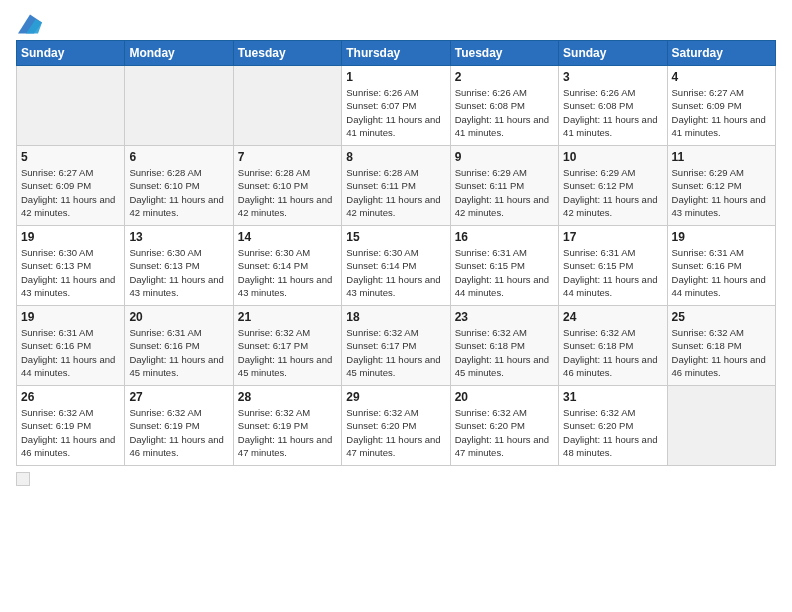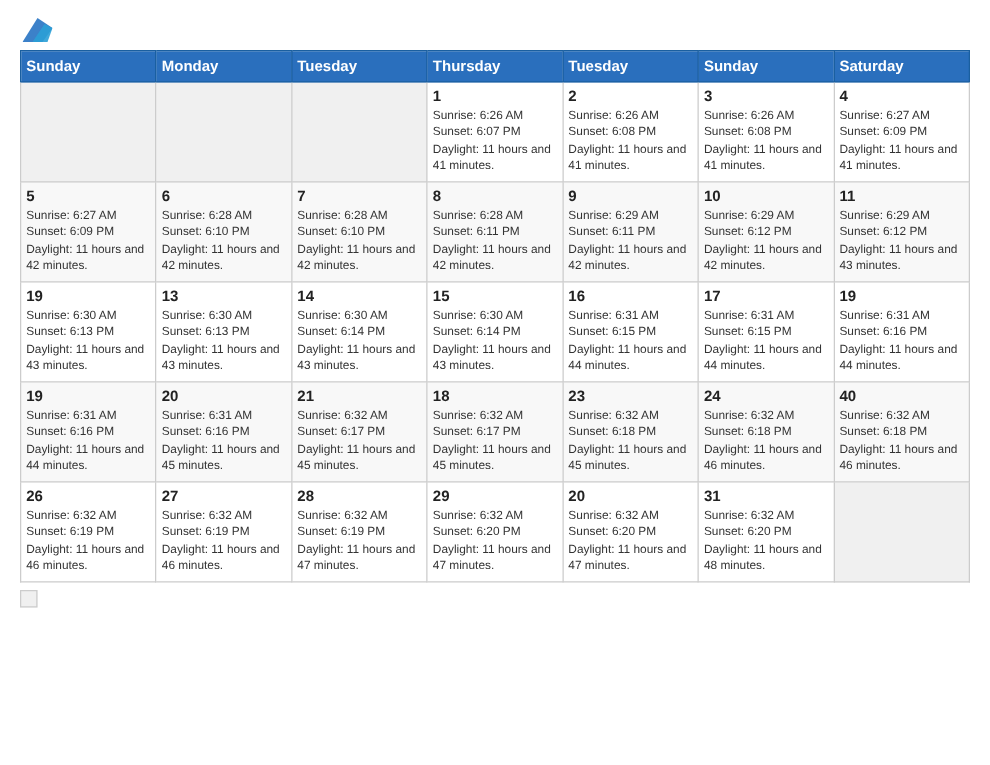--- a/index.html
+++ b/index.html
@@ -287,21 +287,21 @@
 Sunset: 6:18 PM
 Daylight: 11 hours and 45 minutes.</div>
           </td>
           <td>
             <div class="day-number">24</div>
             <div class="day-info" style="white-space: pre-line;">Sunrise: 6:32 AM
 Sunset: 6:18 PM
 Daylight: 11 hours and 46 minutes.</div>
           </td>
           <td>
-            <div class="day-number">40</div>
+            <div class="day-number">25</div>
             <div class="day-info" style="white-space: pre-line;">Sunrise: 6:32 AM
 Sunset: 6:18 PM
 Daylight: 11 hours and 46 minutes.</div>
           </td>
         </tr>
         <tr>
           <td>
             <div class="day-number">26</div>
             <div class="day-info" style="white-space: pre-line;">Sunrise: 6:32 AM
 Sunset: 6:19 PM

